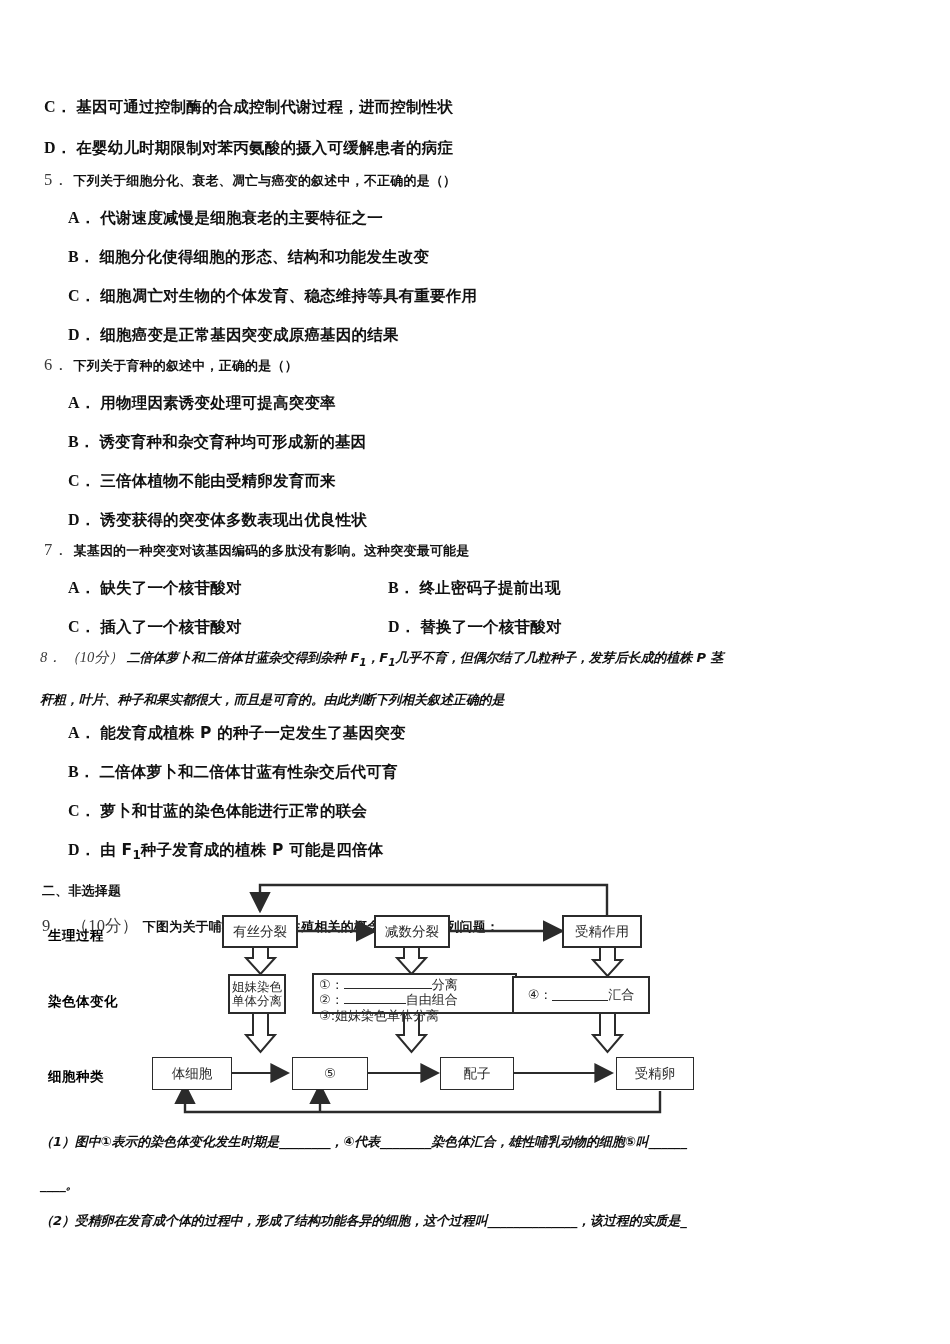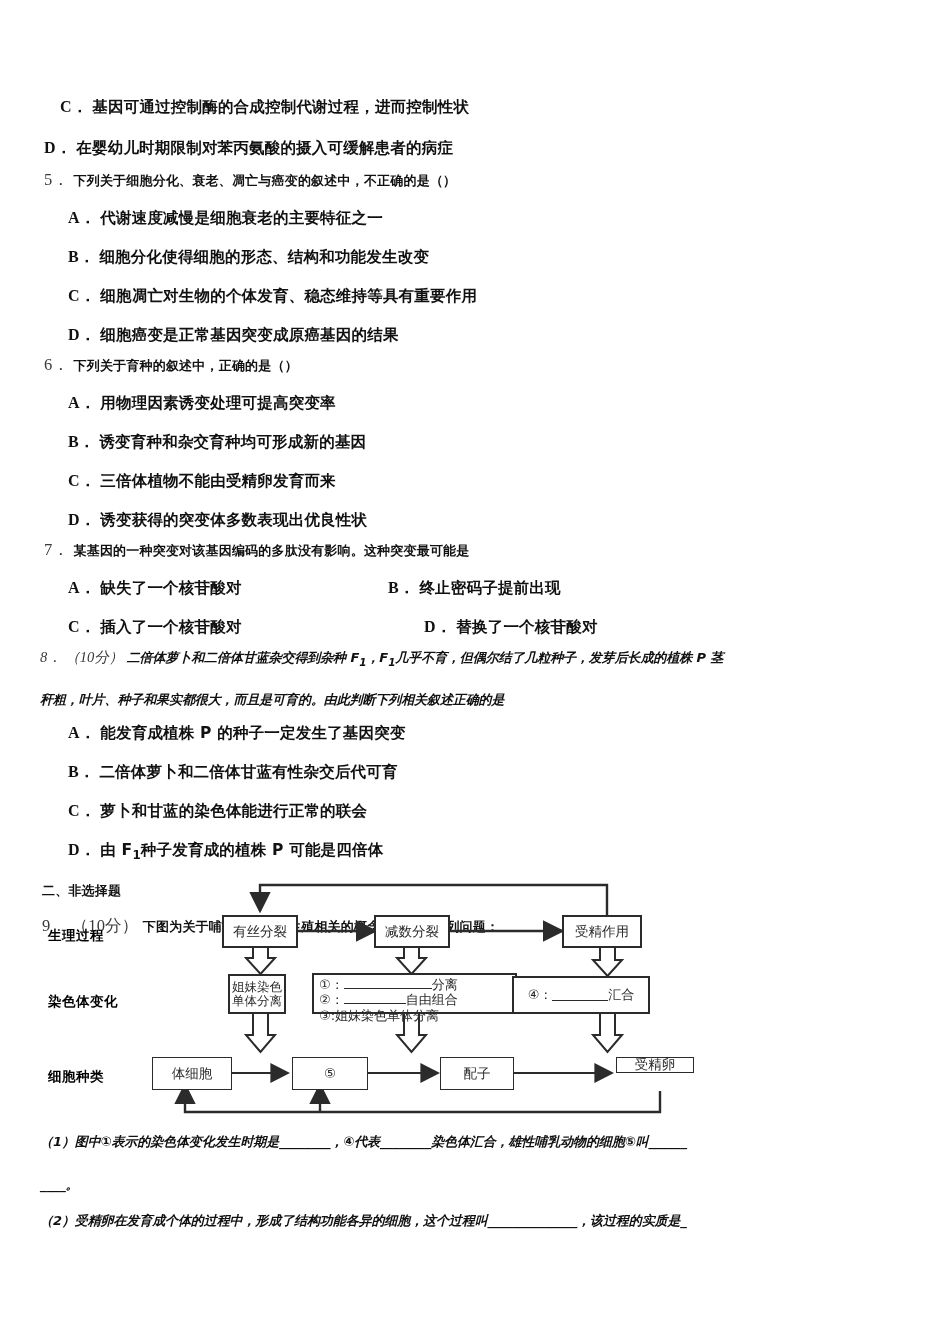--- a/index.html
+++ b/index.html
@@ -108,21 +108,21 @@
     border-bottom: 1.5px solid #2a2a2a;
     height: 0.85em;
     vertical-align: baseline;
   }
 </style>
 </head>
 <body>
 
 <div class="page">
 
-  <div class="line" style="left:44px; top:99px;margin-left:16px;">
+  <div class="line" style="left:44px; top:99px;">
     <span class="opt-letter">C．</span>
     <span class="bodytext">基因可通过控制酶的合成控制代谢过程，进而控制性状</span>
   </div>
   <div class="line" style="left:44px; top:140px;">
     <span class="opt-letter">D．</span>
     <span class="bodytext">在婴幼儿时期限制对苯丙氨酸的摄入可缓解患者的病症</span>
   </div>
 
   <div class="line" style="left:44px; top:172px;">
     <span class="qnum">5．</span>
@@ -175,21 +175,21 @@
     <span class="bodytext">缺失了一个核苷酸对</span>
   </div>
   <div class="line" style="left:388px; top:580px;">
     <span class="opt-letter">B．</span>
     <span class="bodytext">终止密码子提前出现</span>
   </div>
   <div class="line" style="left:68px; top:619px;">
     <span class="opt-letter">C．</span>
     <span class="bodytext">插入了一个核苷酸对</span>
   </div>
-  <div class="line" style="left:388px; top:619px;margin-left:36px;">
+  <div class="line" style="left:388px; top:619px;">
     <span class="opt-letter">D．</span>
     <span class="bodytext">替换了一个核苷酸对</span>
   </div>
 
   <div class="line small-dense" style="left:40px; top:650px;">
     <span class="qnum">8．</span>
     <span class="qnum">（10分）</span>
     <span class="qtext">二倍体萝卜和二倍体甘蓝杂交得到杂种 F</span><span class="qtext sub">1</span><span class="qtext">，F</span><span class="qtext sub">1</span><span class="qtext">几乎不育，但偶尔结了几粒种子，发芽后长成的植株 P 茎</span>
   </div>
   <div class="line small-dense" style="left:40px; top:692px;">
@@ -273,21 +273,21 @@
       <span class="li"><span>③:姐妹染色单体分离</span></span>
     </div>
 
     <div class="dbox" style="left:512px; top:96px; width:138px; height:38px; font-size:13px;">
       <span>④：</span><span class="ul-blank" style="width:56px;"></span><span>汇合</span>
     </div>
 
     <div class="dbox thin" style="left:152px; top:177px; width:80px; height:33px;">体细胞</div>
     <div class="dbox thin" style="left:292px; top:177px; width:76px; height:33px;">⑤</div>
     <div class="dbox thin" style="left:440px; top:177px; width:74px; height:33px;">配子</div>
-    <div class="dbox thin" style="left:616px; top:177px; width:78px; height:16px;">受精卵</div>
+    <div class="dbox thin" style="left:616px; top:177px; width:78px; height:33px;">受精卵</div>
   </div>
 
   <div class="line small-dense" style="left:40px; top:1134px;">
     <span class="qtext">（1）</span><span class="qtext">图中①表示的染色体变化发生时期是________，④代表________染色体汇合，雄性哺乳动物的细胞⑤叫______</span>
   </div>
   <div class="line small-dense" style="left:40px; top:1177px;">
     <span class="qtext">____。</span>
   </div>
   <div class="line small-dense" style="left:40px; top:1213px;">
     <span class="qtext">（2）</span><span class="qtext">受精卵在发育成个体的过程中，形成了结构功能各异的细胞，这个过程叫______________，该过程的实质是_</span>

